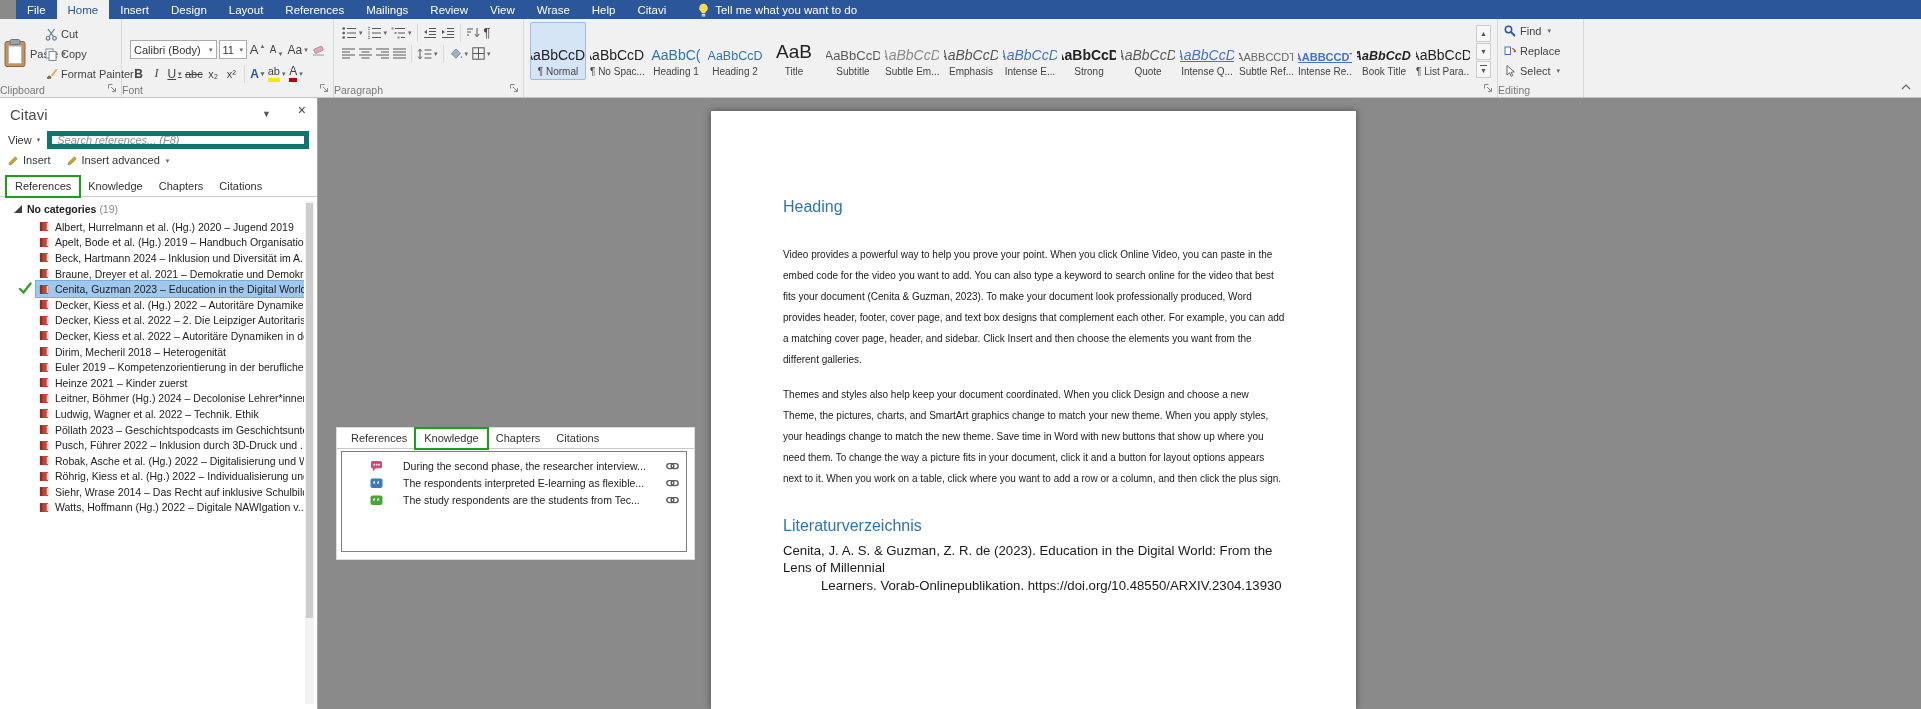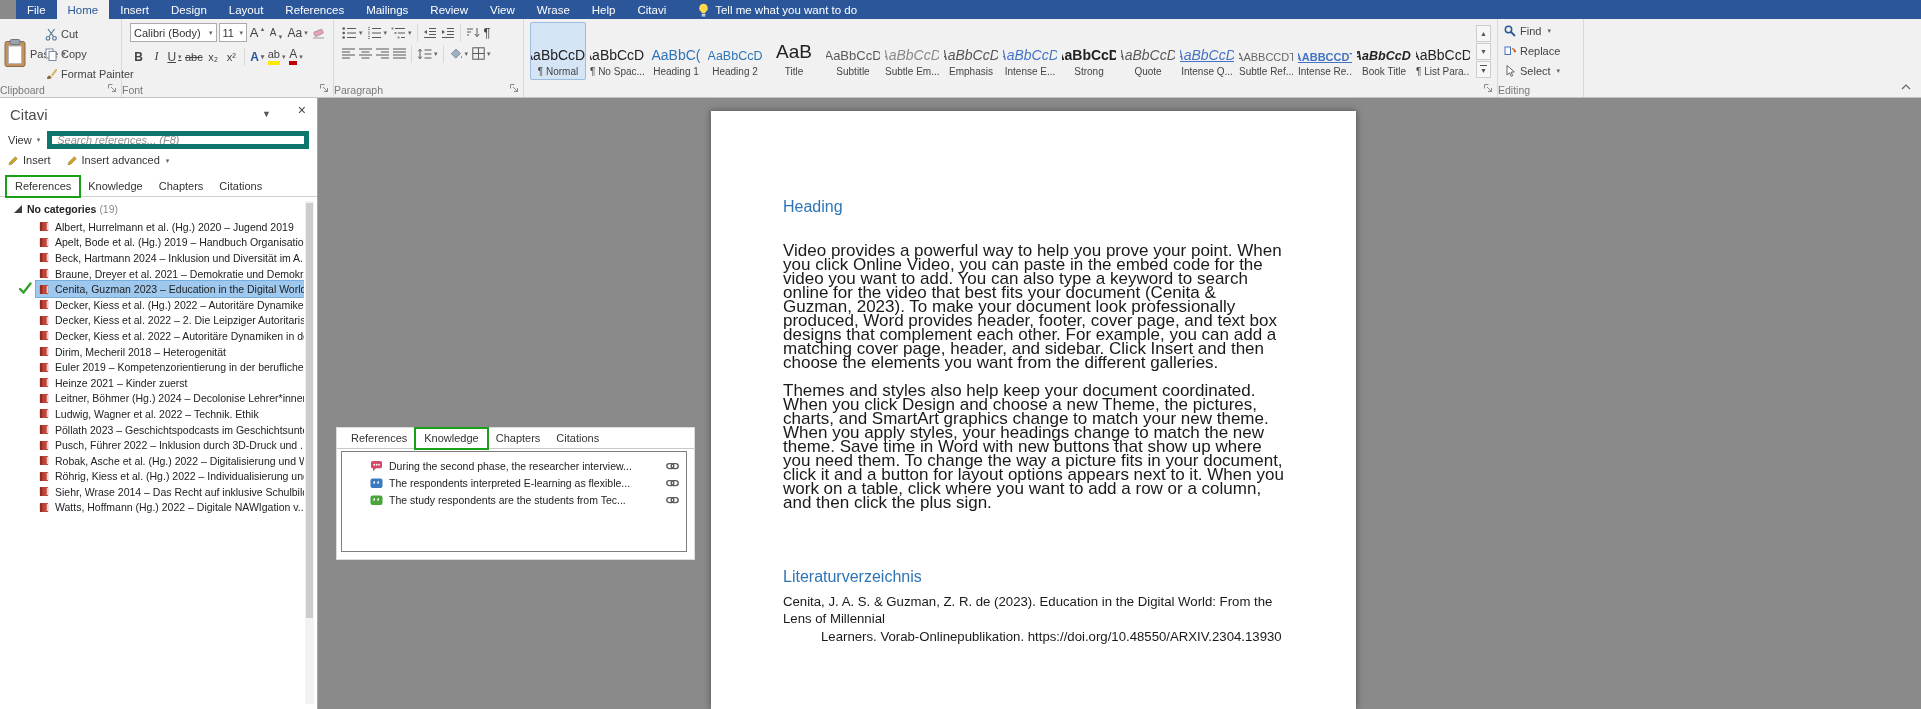--- a/index.html
+++ b/index.html
@@ -19,21 +19,21 @@
   .glabel{position:absolute;bottom:1px;left:0;right:0;text-align:left;font-size:10.5px;color:#7a7a7a}
   .launcher{position:absolute;bottom:3px;right:3px;width:12px;height:12px;display:flex;align-items:center;justify-content:center}
   .dd{font-size:7px;color:#666;margin-left:2px;line-height:1}
   .vsep{width:1px;height:18px;background:#d9d9d9;margin:0 3px;flex:none}
 
   .g-clipboard{width:122px;display:flex;padding:2px 4px 14px 2px}
   .paste-btn{width:40px;display:flex;flex-direction:row;align-items:center;gap:2px;padding-top:3px;font-size:11px;color:#444}
   .clip-col{display:flex;flex-direction:column;gap:1px;padding-top:4px}
   .small-btn{display:flex;align-items:center;gap:4px;font-size:11px;color:#444;height:19px;padding:0 3px;white-space:nowrap}
 
-  .g-font{width:212px;padding:3px 6px 14px 8px}
+  .g-font{width:212px;padding:20px 6px 14px 8px}
   .font-row1{display:flex;align-items:center;gap:2px;height:21px}
   .combo{display:flex;align-items:center;justify-content:space-between;border:1px solid #ababab;background:#fff;height:19px;font-size:11px;color:#333;padding:0 3px;white-space:nowrap}
   .cmb-name{width:92px}
   .cmb-size{width:30px}
   .fbtn{min-width:17px;height:20px;display:inline-flex;align-items:center;justify-content:center;padding:0 1px;color:#444;font-size:12px;white-space:nowrap}
   .font-row2{display:flex;align-items:center;gap:1px;height:23px;margin-top:2px;font-size:12px;color:#444}
   .b{font-weight:bold}.i{font-style:italic;font-family:"Liberation Serif",serif}.u{text-decoration:underline}
   .strike{text-decoration:line-through;font-size:11px}
   .fx{color:#2b579a;font-weight:bold}
   .u-yellow{display:inline-block;border-bottom:4px solid #ffe800;line-height:1.1;font-size:11px}
@@ -96,28 +96,28 @@
   .ref-row.sel{background:#9fc8ee;outline:1px solid #77aedd}
   .sel-check{position:absolute;left:-17px;top:1px}
   .cp-scroll{position:absolute;top:103px;right:3px;width:9px;bottom:5px;background:#f2f2f2}
   .cp-thumb{position:absolute;top:2px;left:1px;width:7px;height:415px;background:#cdcdcd}
 
   
   .overlay{position:absolute;left:337px;top:428px;width:357px;height:131px;background:#fff;font-size:11px;color:#222;box-shadow:0 0 0 1px #dcdcdc}
   .ov-tabs{display:flex;align-items:flex-end;height:21px;border-bottom:1px solid #c9c9c9;padding-left:6px}
   .ov-box{position:absolute;left:4px;right:7px;top:23px;bottom:7px;border:1px solid #7f7f7f;padding-top:5px;overflow:hidden}
   .kn-root{display:flex;align-items:center;gap:5px;height:16px;padding-left:10px}
-  .kn-row{display:flex;align-items:center;gap:6px;height:17px;margin-left:28px;padding-right:7px;white-space:nowrap;font-size:10.5px}
+  .kn-row{display:flex;align-items:center;gap:20px;height:17px;margin-left:28px;padding-right:7px;white-space:nowrap;font-size:10.5px}
   .kn-text{flex:1;overflow:hidden}
 
   
   .page{position:absolute;left:711px;top:111px;width:645px;bottom:0;background:#fff;box-shadow:0 0 7px rgba(0,0,0,.45);padding:87px 71px 10px 72px;color:#1a1a1a}
   .doc-h{font-size:16px;color:#2e74b5;margin-bottom:28px}
-  .doc-p{font-size:17px;line-height:14px;margin-bottom:14px;width:502px}
-  .bib-h{font-size:16px;color:#2e74b5;margin-top:58px;margin-bottom:7px}
+  .doc-p{font-size:10px;line-height:21px;margin-bottom:14px;width:502px}
+  .bib-h{font-size:16px;color:#2e74b5;margin-top:28px;margin-bottom:7px}
   .bib{font-size:13.2px;line-height:17.4px;width:510px}
   .bib-ind{padding-left:38px}
 
   .ic{flex:none;display:block}
 </style>
 </head>
 <body>
 
 <svg width="0" height="0" style="position:absolute" aria-hidden="true">
   <defs>

